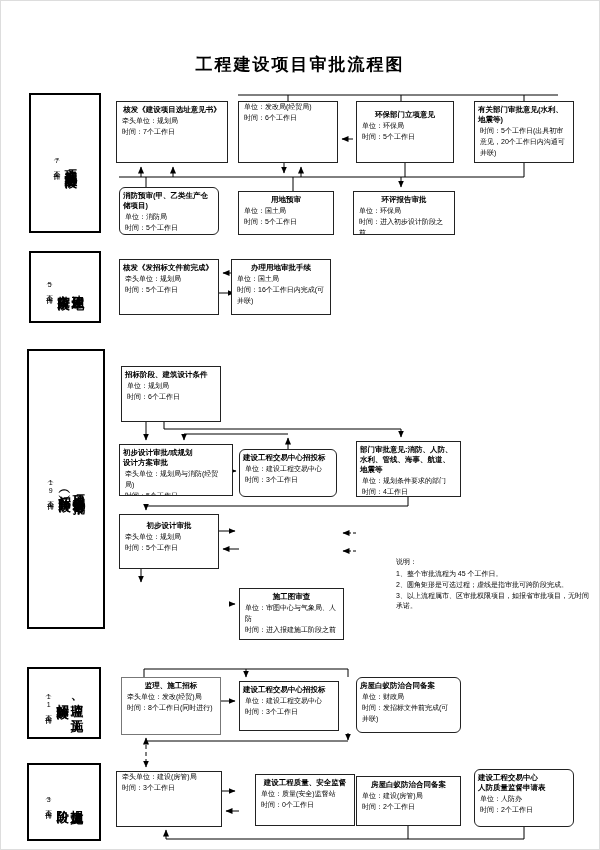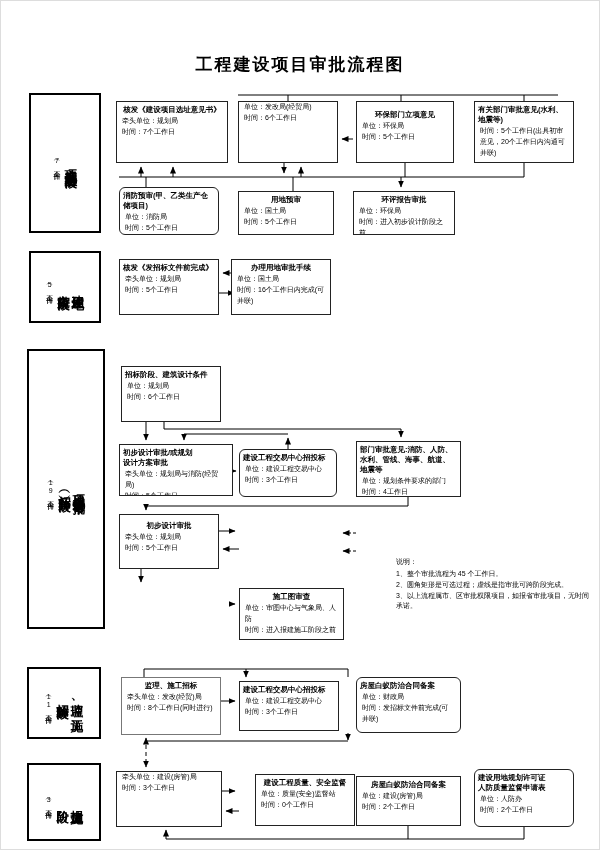--- a/index.html
+++ b/index.html
@@ -219,19 +219,19 @@
     <div class="bt">建设工程质量、安全监督</div>
     <div class="bl">单位：质量(安全)监督站</div>
     <div class="bl">时间：0个工作日</div>
   </div>
   <div class="box" style="left:355px;top:775px;width:105px;height:50px">
     <div class="bt">房屋白蚁防治合同备案</div>
     <div class="bl">单位：建设(房管)局</div>
     <div class="bl">时间：2个工作日</div>
   </div>
   <div class="box round" style="left:473px;top:768px;width:100px;height:58px">
-    <div class="bt tl">建设用地规划许可证
+    <div class="bt tl">建设工程交易中心
 人防质量监督申请表</div>
     <div class="bl">单位：人防办</div>
     <div class="bl">时间：2个工作日</div>
   </div>
 
 </div>
 
 </body></html>

